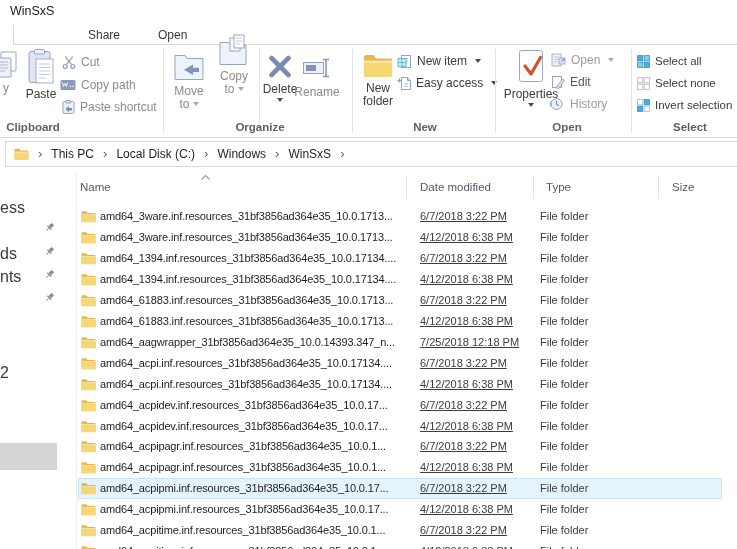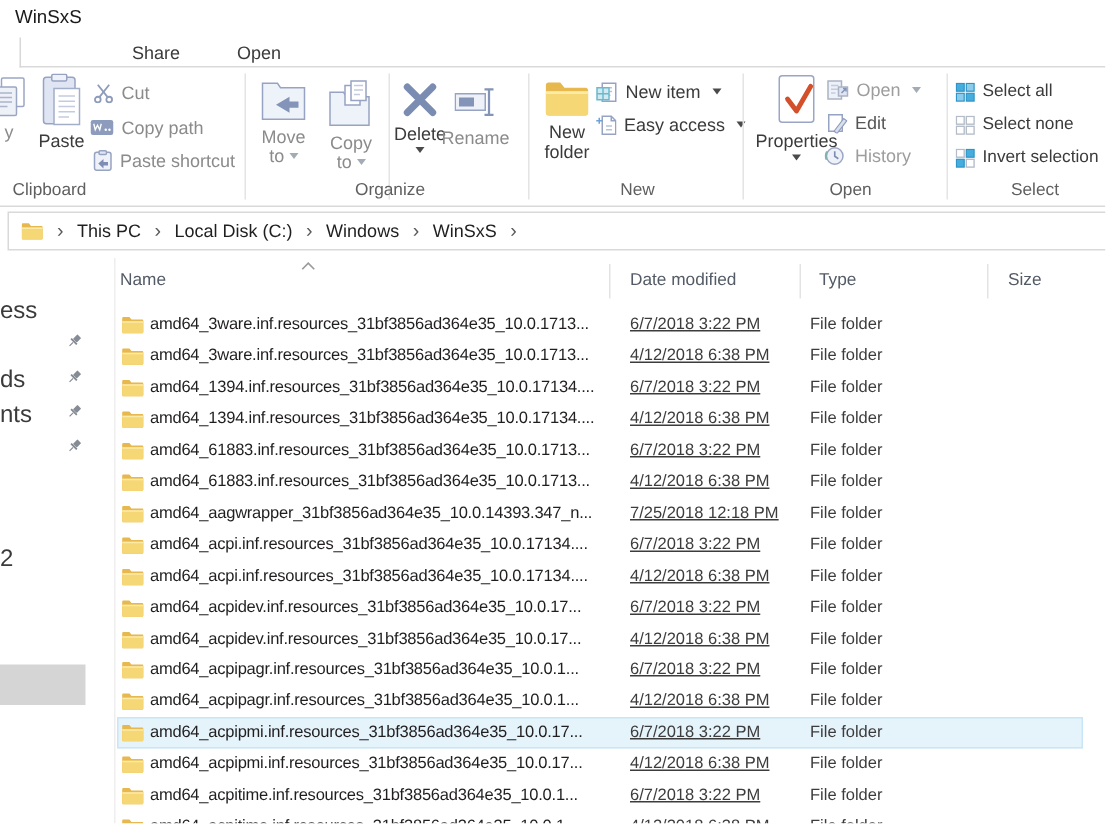--- a/index.html
+++ b/index.html
@@ -6,21 +6,21 @@
   #app{position:relative;width:737px;height:549px;background:#fff;overflow:hidden;
        font-family:"Liberation Sans","DejaVu Sans",sans-serif;font-size:12px;color:#1f1f1f;}
   .abs{position:absolute;}
   
   #win-title{left:10px;top:4px;font-size:12.5px;color:#1a1a1a;}
   .tab{top:28px;color:#3b3b3b;cursor:default;}
   #tab-sliver{left:0;top:25px;width:13px;height:20px;background:#fff;border-right:1px solid #d8d8d8;}
   #tabline{left:13px;top:44px;right:0;height:1px;background:#d9d9d9;}
   #ribbonline{left:0;top:137px;width:737px;height:1px;background:#d9d9d9;}
   .vsep{top:49px;height:84px;width:1px;background:#e4e4e4;}
-  .grouplabel{top:121px;font-size:11.5px;color:#5f5f5f;text-align:center;}
+  .grouplabel{top:121px;font-size:11.5px;color:#5f5f5f;text-align:center;font-weight:bold;}
   .bigbtn{position:absolute;display:flex;flex-direction:column;align-items:center;text-align:center;line-height:12.5px;}
   .biglabel{margin-top:3px;}
   .smallbtn{position:absolute;display:flex;align-items:center;height:16px;gap:5px;white-space:nowrap;}
   .caret{display:inline-block;width:0;height:0;border-left:3px solid transparent;border-right:3px solid transparent;border-top:4px solid #4a4a4a;margin-left:3px;vertical-align:middle;}
   .caret.gray{border-top-color:#a3abb5;}
   .caret.solo{margin:2px 0 0 0;}
   .lbl-dark{color:#3b3b3b;} .lbl-gray{color:#8b8b8b;} .lbl-mid{color:#565656;} .lbl-dis{color:#9d9d9d;}
   
   #addressbar{left:5px;top:141px;width:734px;height:26px;border:1px solid #d9d9d9;display:flex;align-items:center;padding-left:8px;box-sizing:border-box;background:#fff;}
   .bc-chev{color:#5a5a5a;font-size:13px;margin:0 9px;line-height:24px;}
@@ -124,21 +124,21 @@
   <div class="bigbtn" style="left:165px;top:49px;width:48px">
     <svg width="30" height="33" viewBox="0 0 30 33">
       <path d="M1 6.5h10l2 3h16v21H1z" fill="#eef2f9" stroke="#97a3c2"></path>
       <path d="M19 15.5v3.2h6v4.2h-6v3.2l-9-5.3z" fill="#8494b8"></path>
     </svg>
     <div class="biglabel lbl-gray">
       <div>Move</div>
       <div><span>to</span><span class="caret gray"></span></div>
     </div>
   </div>
-  <div class="bigbtn" style="left:210px;top:53px;width:48px">
+  <div class="bigbtn" style="left:210px;top:34px;width:48px">
     <svg width="30" height="33" viewBox="0 0 30 33">
       <path d="M1 8.5h9l2 3h15v19H1z" fill="#eef2f9" stroke="#97a3c2"></path>
       <rect x="11" y="4" width="10" height="13" fill="#fff" stroke="#97a3c2"></rect>
       <rect x="15" y="1" width="10" height="13" fill="#fff" stroke="#97a3c2"></rect>
       <path d="M17 4h6M17 7h6M17 10h4" stroke="#c3cbdd" fill="none"></path>
     </svg>
     <div class="biglabel lbl-gray">
       <div>Copy</div>
       <div><span>to</span><span class="caret gray"></span></div>
     </div>

